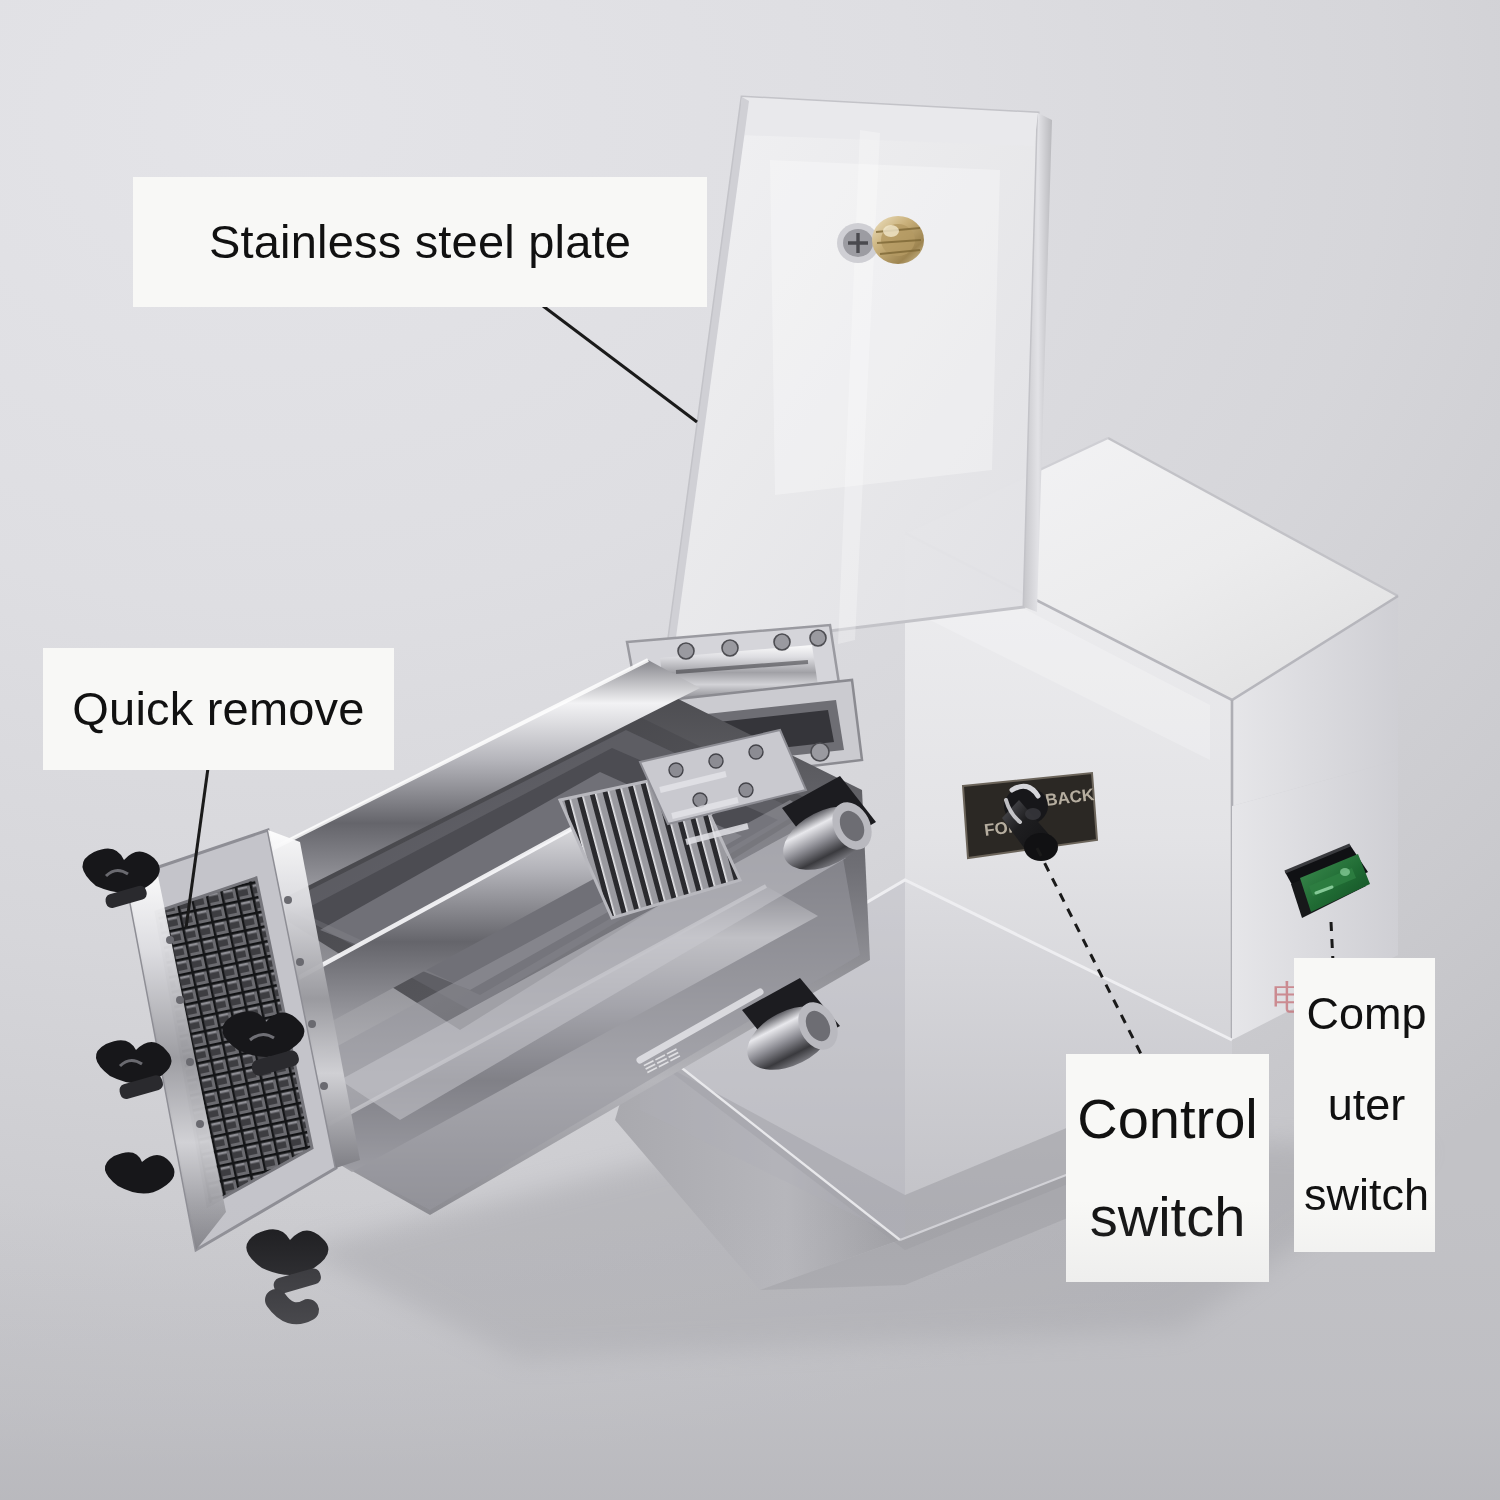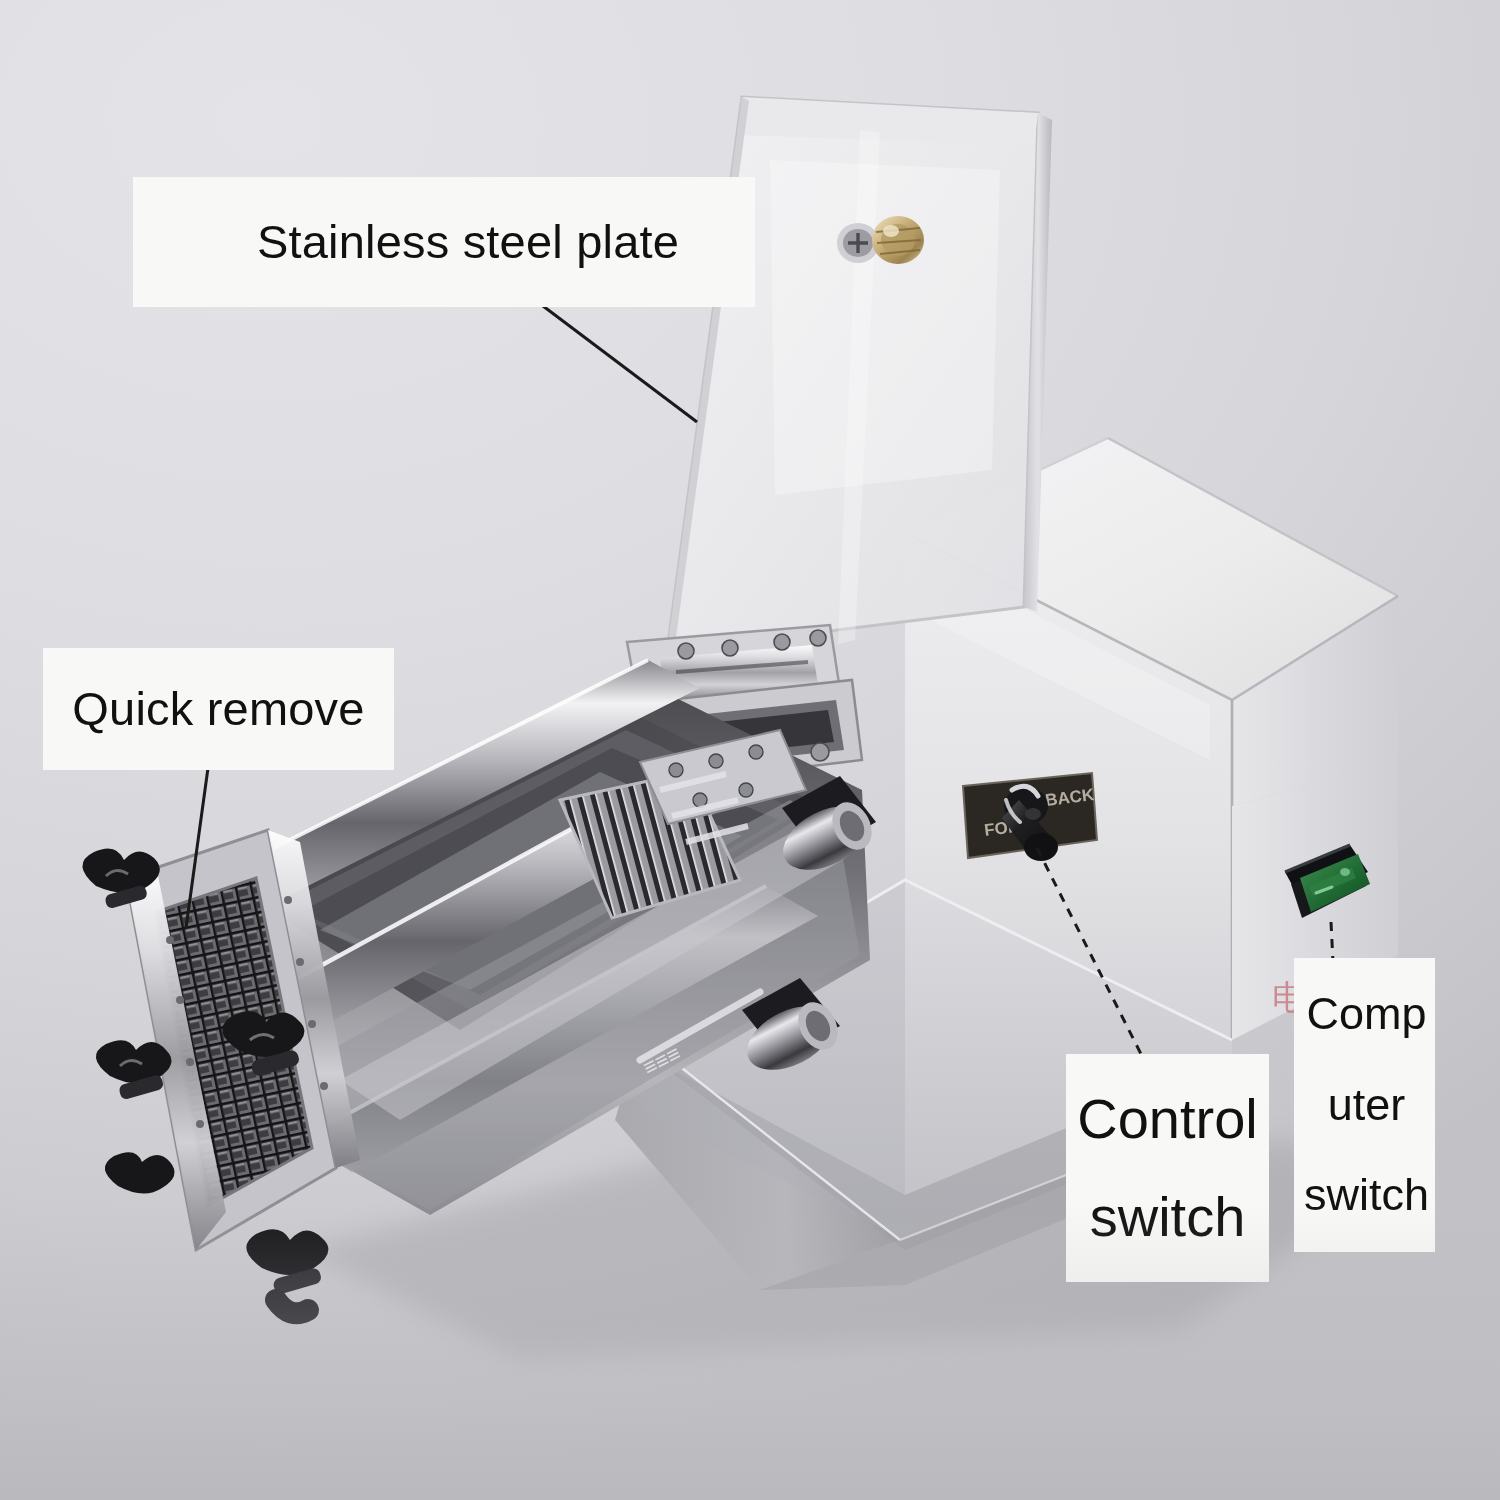--- a/index.html
+++ b/index.html
@@ -15,21 +15,21 @@
     pointer-events:none;
   }
   .art{position:absolute;left:0;top:0;width:1500px;height:1500px;}
   .callout{
     position:absolute;background:#f8f8f6;color:#111;
     display:flex;align-items:center;justify-content:center;
     text-align:center;line-height:1.18;
     box-shadow:0 0 0 0 rgba(0,0,0,0);
   }
   .callout span{display:block;white-space:pre-line;}
-  #cal-plate{left:133px;top:177px;width:574px;height:130px;padding-left:48px;}
+  #cal-plate{left:133px;top:177px;width:574px;height:130px;}
   #cal-plate span{font-size:47px;letter-spacing:.2px;}
   #cal-quick{left:43px;top:648px;width:351px;height:122px;}
   #cal-quick span{font-size:47px;letter-spacing:.2px;}
   #cal-control{left:1066px;top:1054px;width:203px;height:228px;}
   #cal-control span{font-size:56px;line-height:1.75;}
   #cal-computer{left:1294px;top:958px;width:141px;height:294px;}
   #cal-computer span{font-size:45px;line-height:2.02;width:190px;margin-left:4px;}
   .zh{
     position:absolute;left:1272px;top:975px;font-size:34px;color:#c46b72;
     opacity:.72;font-family:"DejaVu Sans",sans-serif;

